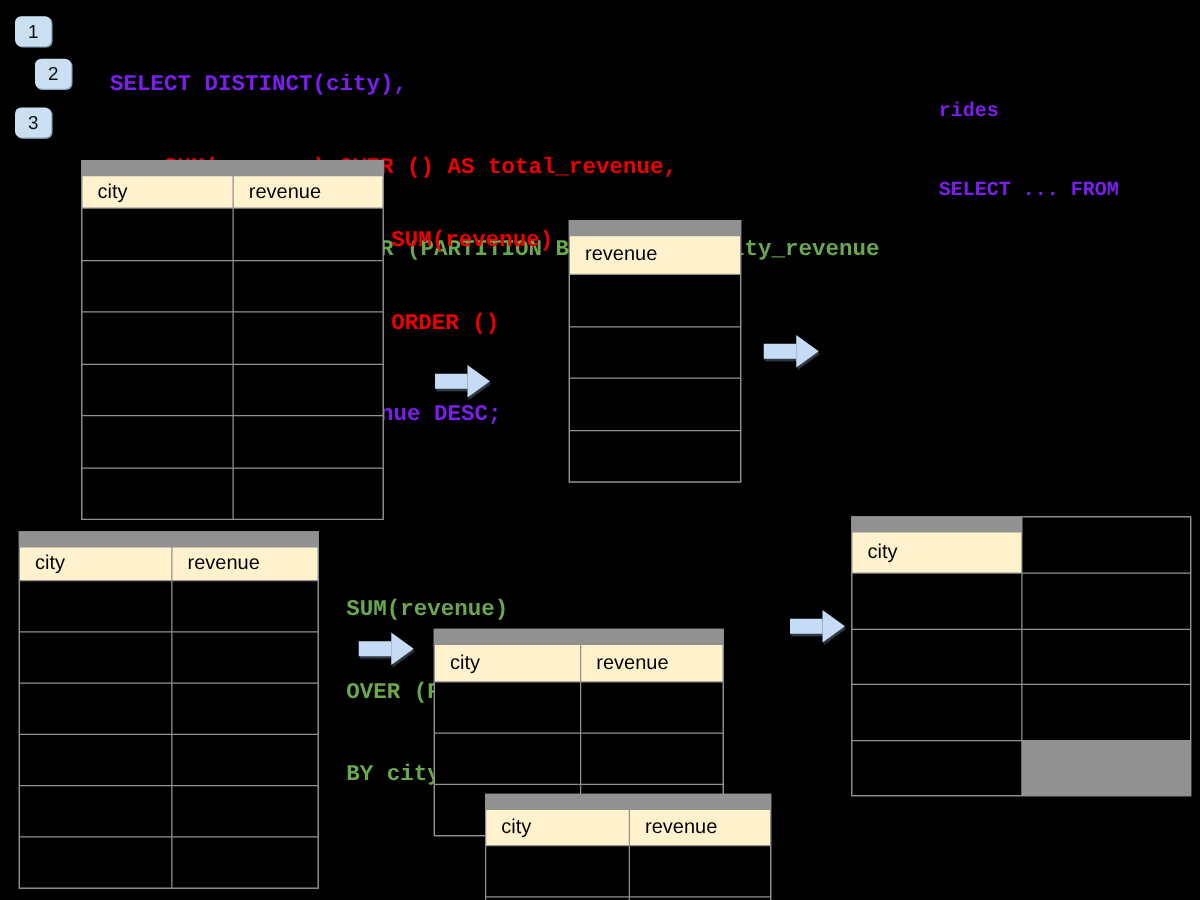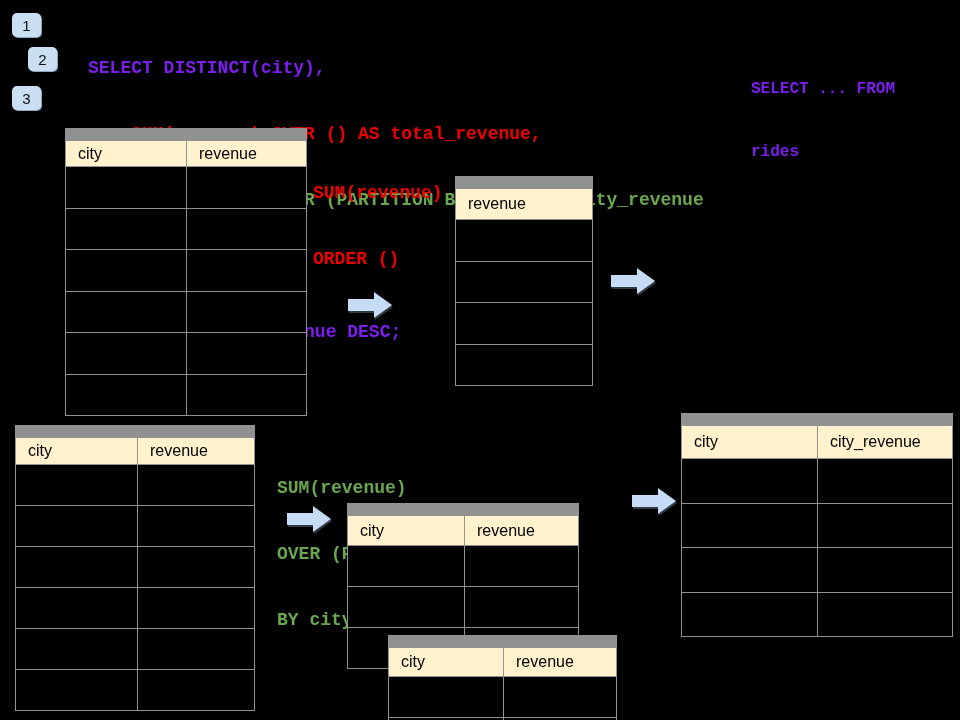--- a/index.html
+++ b/index.html
@@ -80,22 +80,22 @@
 
 <div class="abs mono code-block">
   <div class="c-purple">SELECT DISTINCT(city),</div>
   <div class="c-red">    SUM(revenue) OVER () AS total_revenue,</div>
   <div class="c-green">    SUM(revenue) OVER (PARTITION BY city) as city_revenue</div>
   <div class="c-purple">  FROM rides</div>
   <div class="c-purple">  ORDER by city_revenue DESC;</div>
 </div>
 
 <div class="abs mono ann-from-rides">
+  <div>rides</div>
   <div>SELECT ... FROM</div>
-  <div>rides</div>
 </div>
 
 <div class="abs mono ann-sum-over">
   <div>SUM(revenue)</div>
   <div>ORDER ()</div>
 </div>
 
 <div class="abs mono ann-sum-partition">
   <div>SUM(revenue)</div>
   <div>OVER (PARTITION</div>
@@ -159,21 +159,20 @@
   <div class="th">city</div>
   <div class="th">revenue</div>
   <div class="td"></div>
     <div class="td"></div>
   <div class="td"></div>
     <div class="td"></div>
 </div>
 
 <div class="tbl" style="left:681px;top:413px;width:270px;grid-template-columns:135px 1fr;grid-template-rows:44px repeat(4,43.5px);">
   <div class="th">city</div>
-  <div class="th">city_revenue</div>
   <div class="td"></div>
     <div class="td"></div>
   <div class="td"></div>
     <div class="td"></div>
   <div class="td"></div>
     <div class="td"></div>
   <div class="td"></div>
     <div class="td"></div>
 </div>
 

